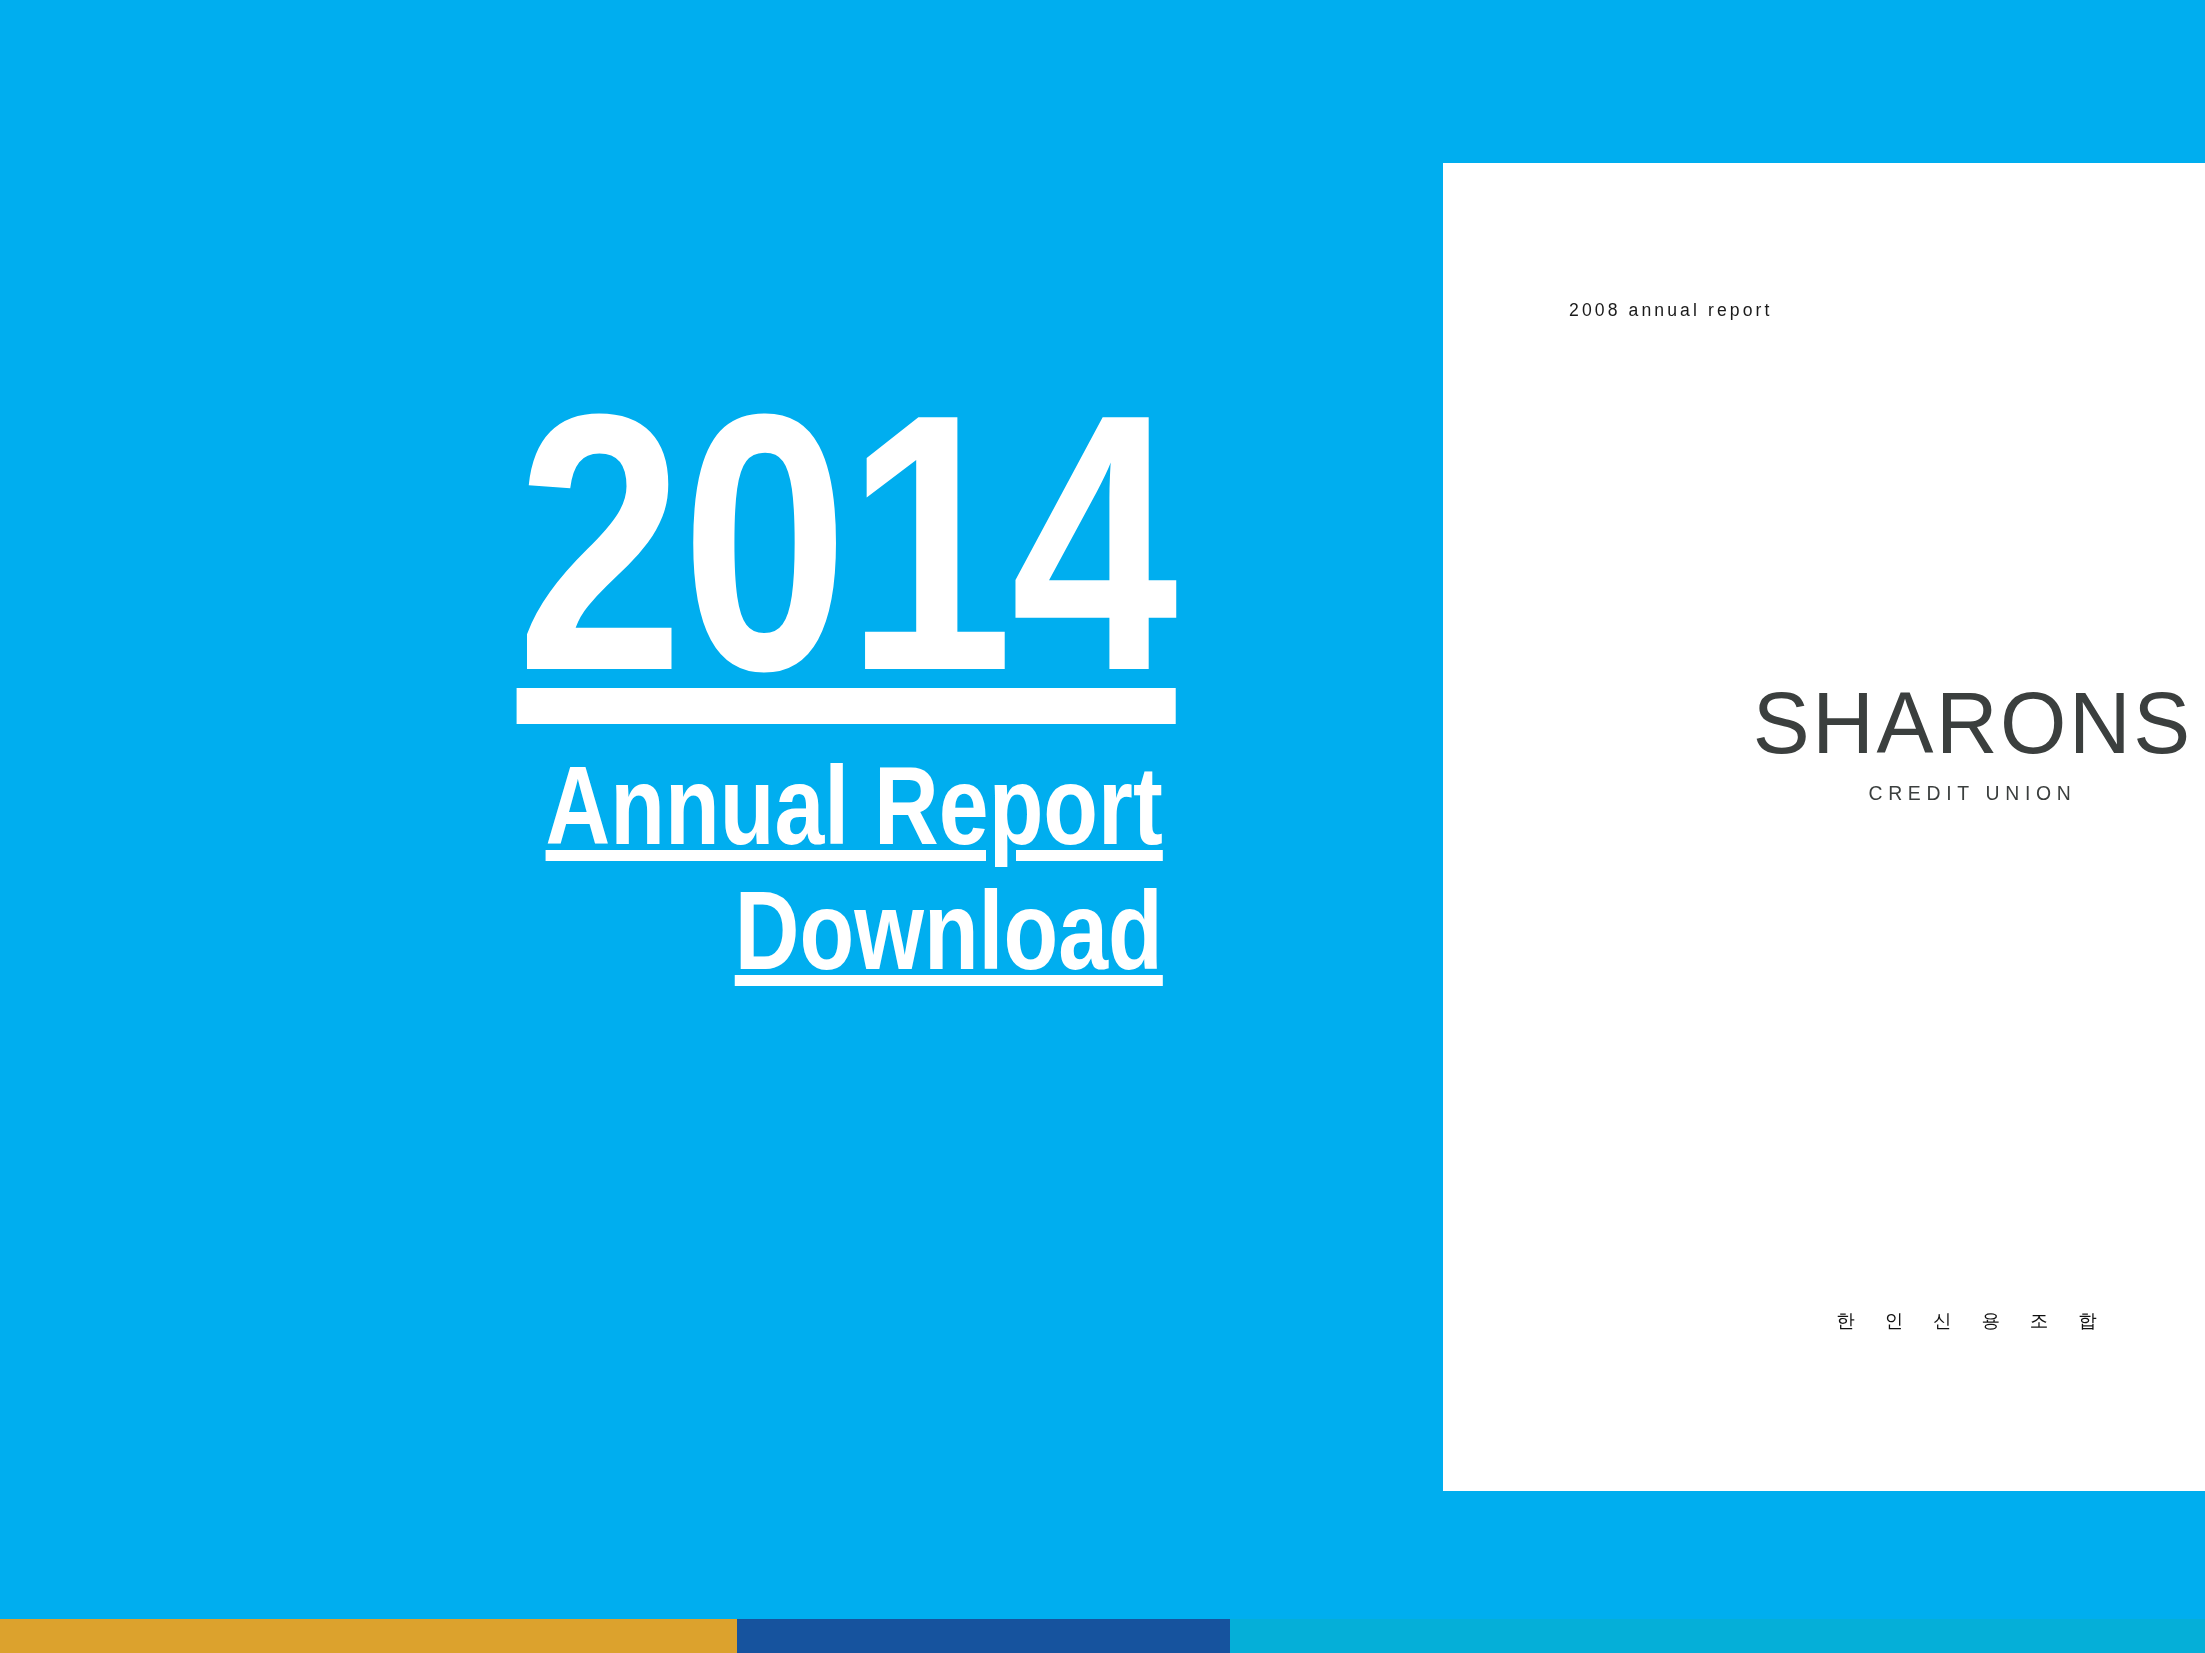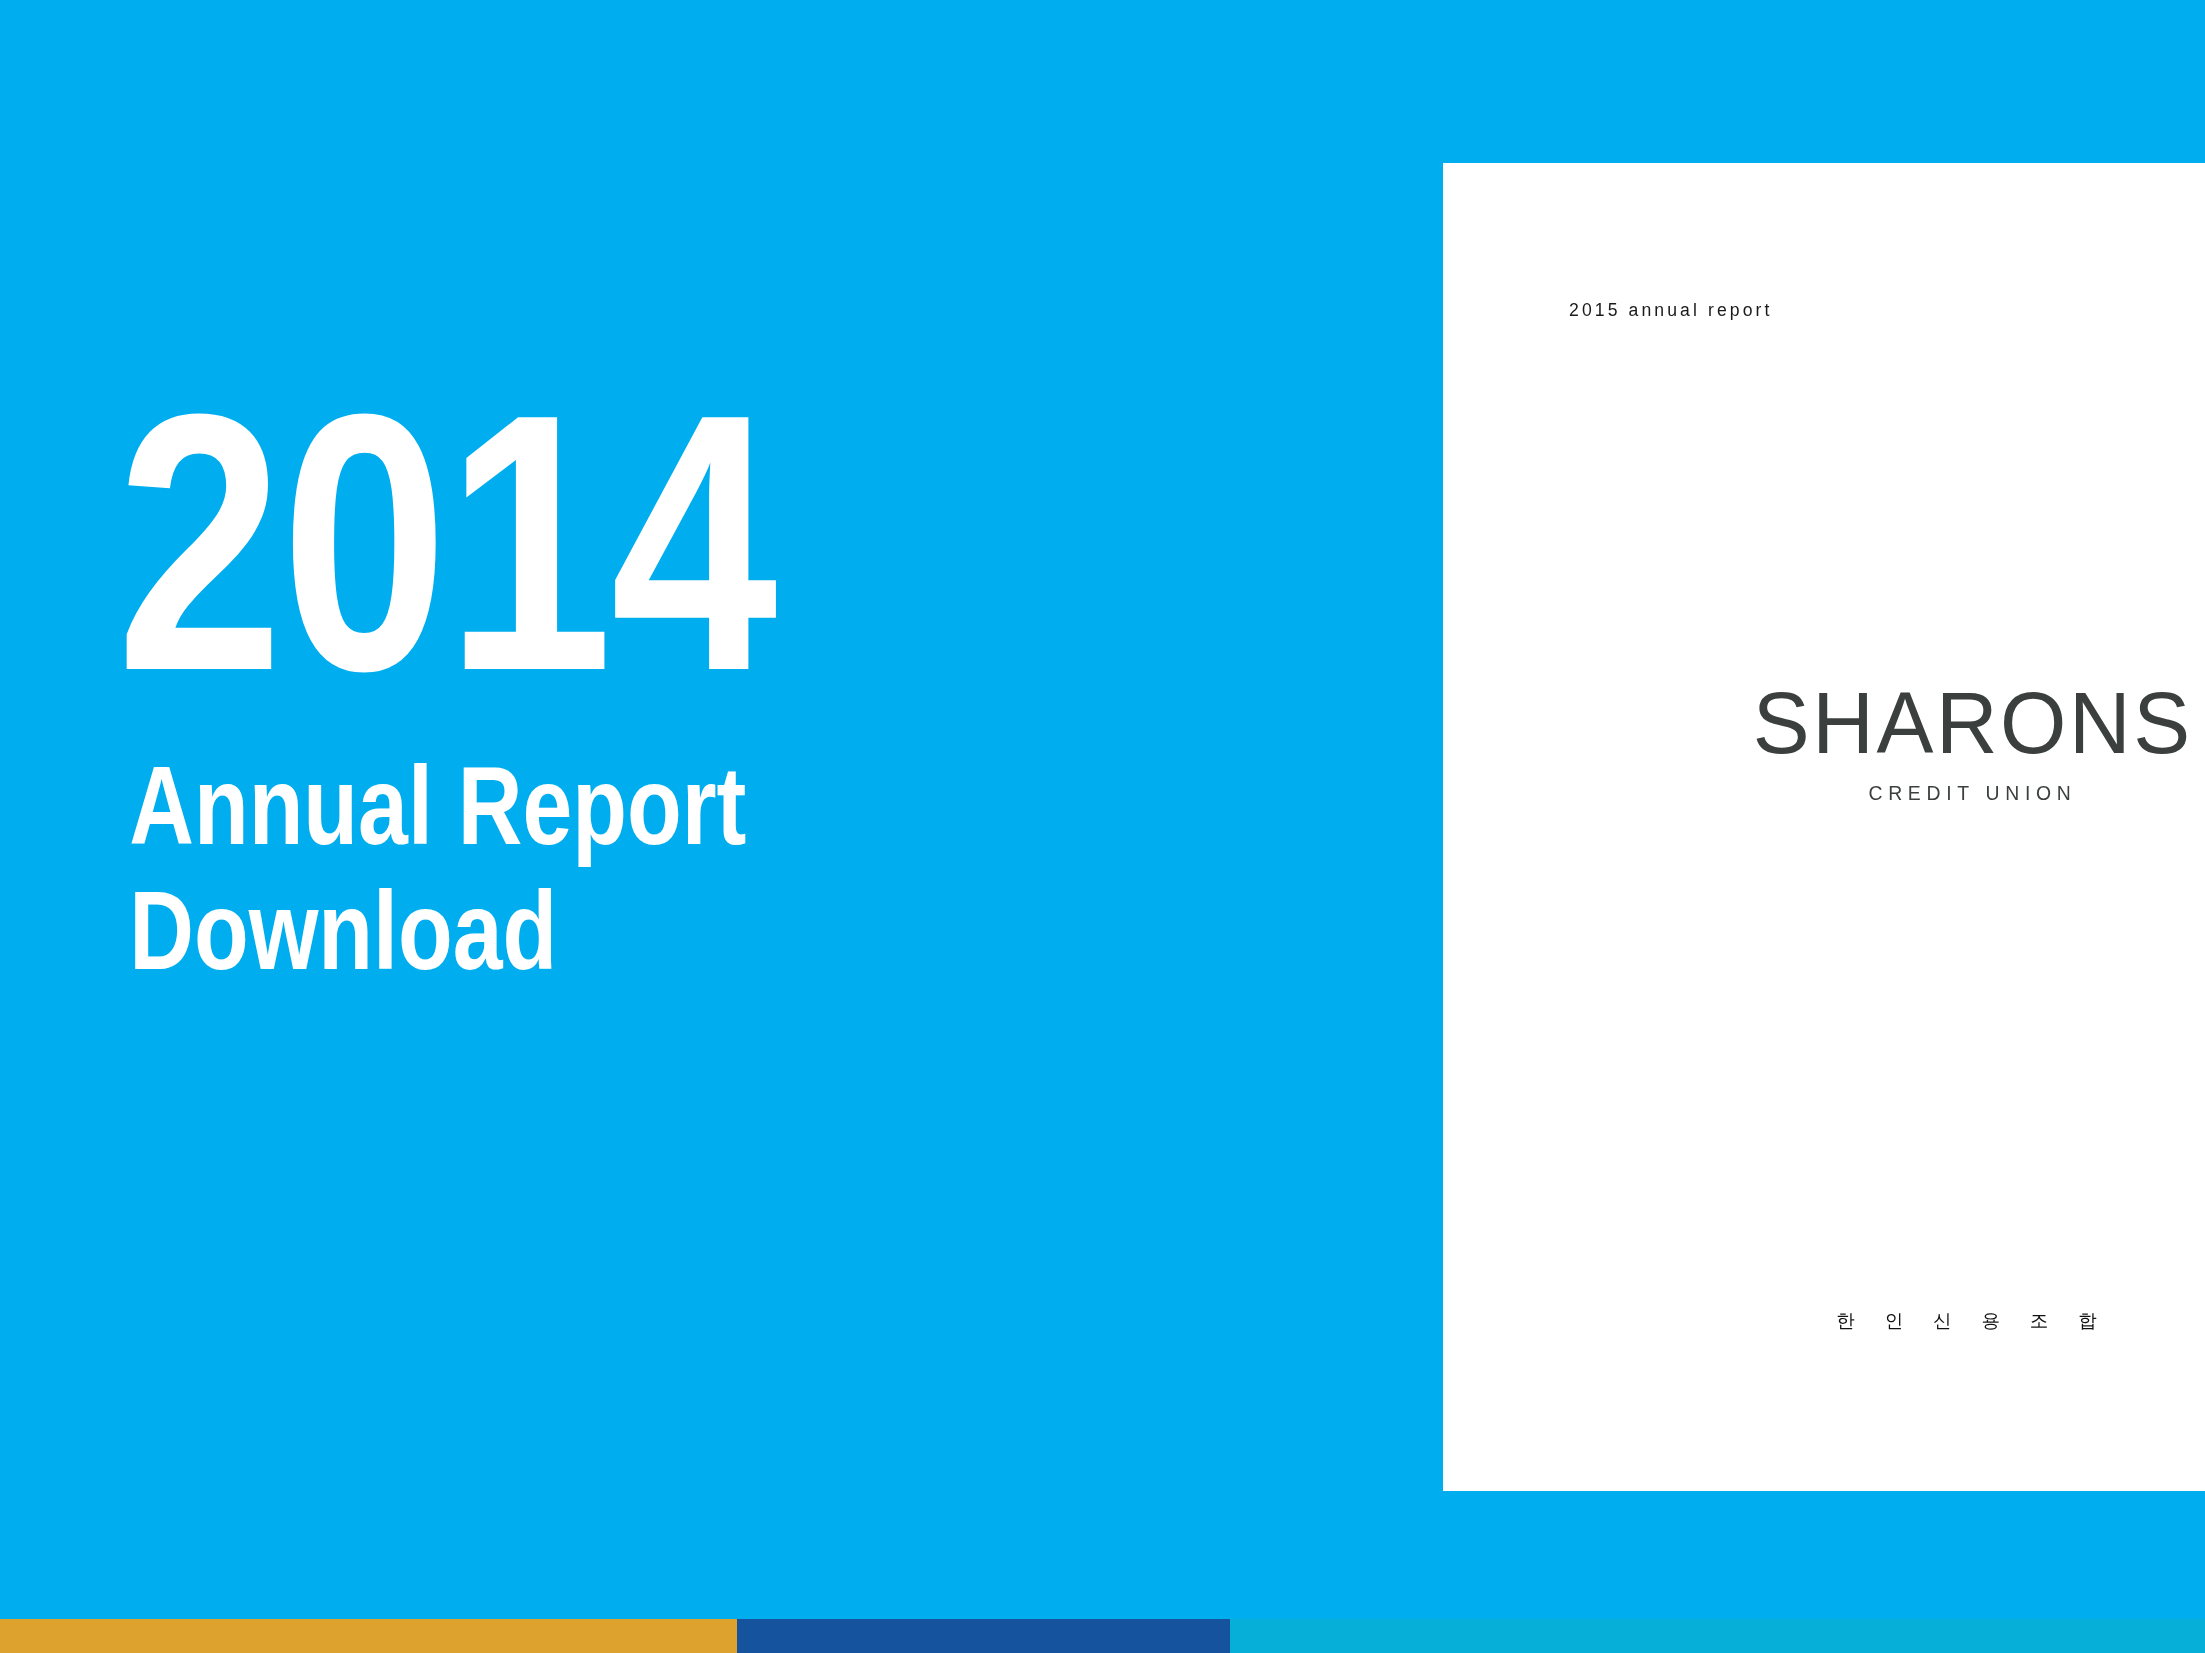--- a/index.html
+++ b/index.html
@@ -6,21 +6,21 @@
   body{
     width:2941px;height:1654px;overflow:hidden;position:relative;
     background:#00AEEF;
     font-family:"Liberation Sans","DejaVu Sans",sans-serif;
   }
   .stage{position:absolute;inset:0;overflow:hidden;}
 
   
   .headline-block{
     position:absolute; left:0; top:397px; width:1292px;
-    text-align:left; color:#ffffff;
+    text-align:right; color:#ffffff;text-decoration:underline;
   }
   .year-big{
     font-size:366px; line-height:0.80; font-weight:700;
     letter-spacing:-2.6px; color:#ffffff;
     transform:scaleX(0.82); transform-origin:center center;
     margin:0;
   }
   .subtitle{
     margin-top:53px;
     font-size:112px; line-height:1.12; font-weight:700;
@@ -73,21 +73,21 @@
 
   <div class="headline-block">
     <div class="year-big">2014</div>
     <div class="subtitle">
       <span class="ln">Annual Report</span>
       <span class="ln">Download</span>
     </div>
   </div>
 
   <div class="doc-page" style="background: rgb(255, 255, 255);">
-    <div class="doc-eyebrow">2015 annual report</div>
+    <div class="doc-eyebrow">2008 annual report</div>
 
     <div class="doc-logo-wrap">
       <div class="doc-logo" style="color: rgb(59, 63, 62);">SHARONS</div>
       <div class="doc-logo-sub" style="color: rgb(59, 63, 62);">CREDIT UNION</div>
     </div>
 
     <div class="doc-korean">한 인 신 용 조 합</div>
   </div>
 
   <div class="bottom-bar">

